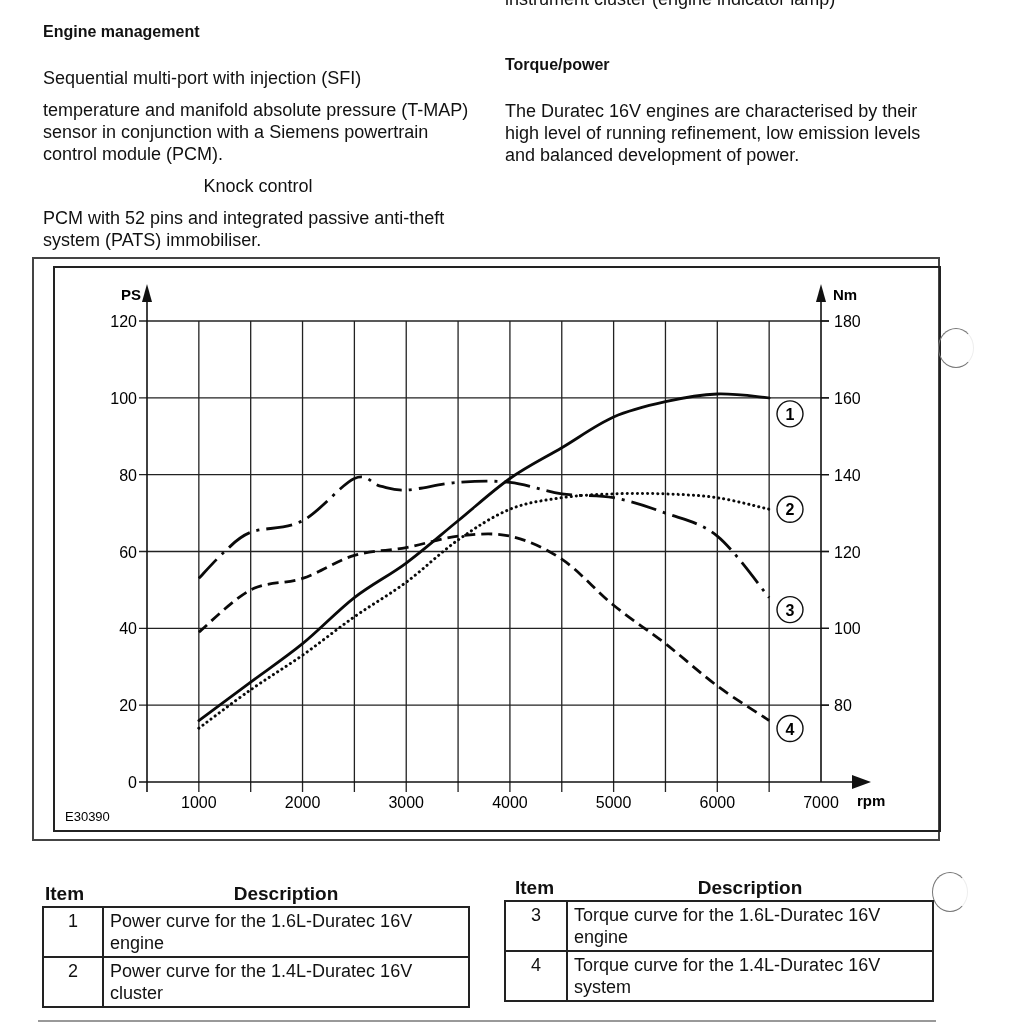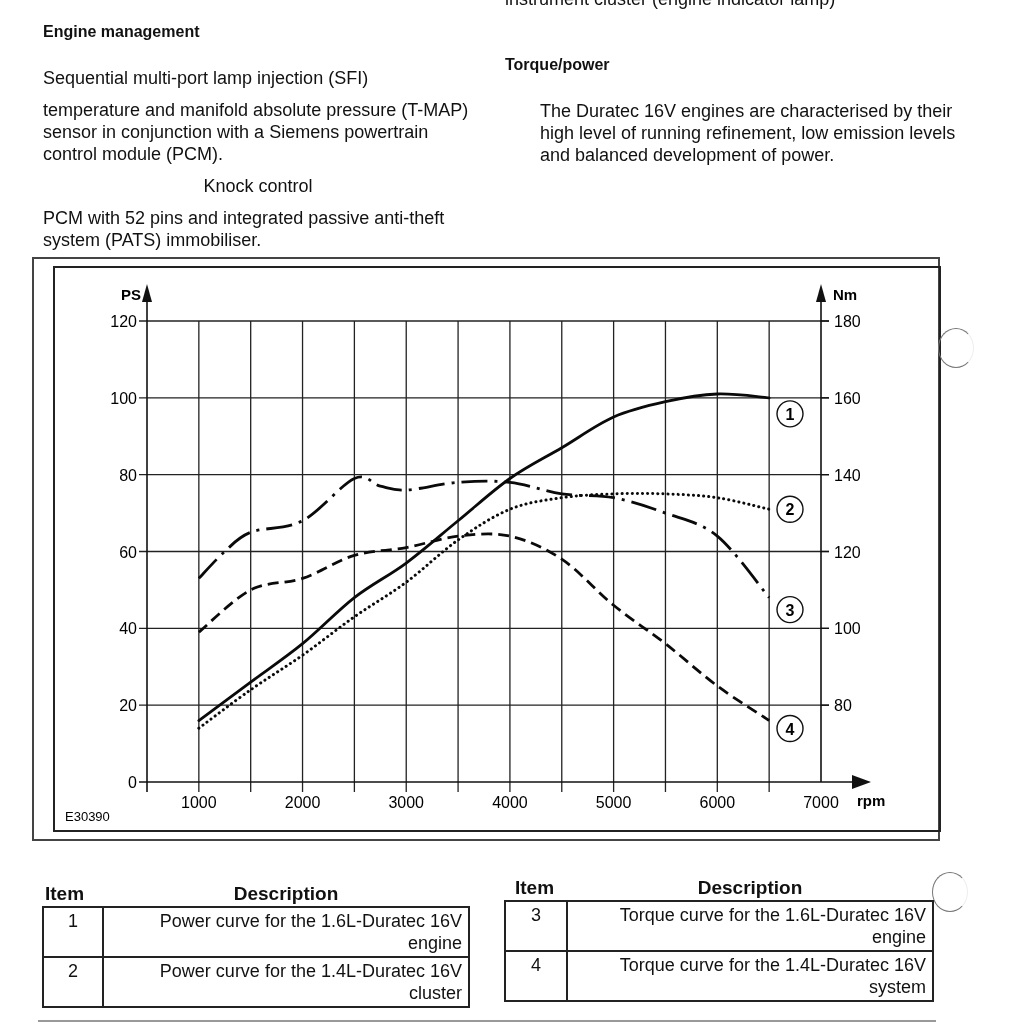--- a/index.html
+++ b/index.html
@@ -7,38 +7,38 @@
          font-family:"Liberation Sans", sans-serif; color:#111; }
   .abs { position:absolute; }
   .h2 { font-weight:bold; font-size:16px; }
   .p { font-size:18px; line-height:22px; }
   .cut { font-size:18px; line-height:22px; top:-12px; left:505px; }
   .figure-outer { left:32px; top:257px; width:908px; height:584px; border:2px solid #444; box-sizing:border-box; }
   .figure-inner { left:53px; top:266px; width:888px; height:566px; border:2px solid #222; box-sizing:border-box; }
   svg text { font-family:"Liberation Sans", sans-serif; }
   table.legend { position:absolute; border-collapse:collapse; font-size:18px;margin-top:27px; }
   table.legend th { font-weight:bold; font-size:19px; padding:0 0 1px 0; }
-  table.legend td { border:2px solid #222; vertical-align:top; line-height:22px;text-align:right; }
+  table.legend td { border:2px solid #222; vertical-align:top; line-height:22px; }
   table.legend td.num { text-align:center; width:56px; padding-top:2px; }
   table.legend td.desc { padding:2px 6px; width:352px; }
   .rule { left:38px; top:1020px; width:898px; height:2px; background:#999; }
   .punch { width:34px; height:38px; border:1.5px solid #777; border-radius:50%; border-right-color:#eee; }
 </style>
 </head>
 <body>
 
 <div class="abs cut">instrument cluster (engine indicator lamp)</div>
 <div class="abs h2" style="left:43px;top:23px;">Engine management</div>
-<div class="abs p" style="left:43px;top:67px;width:430px;">Sequential multi-port lamp injection (SFI)</div>
+<div class="abs p" style="left:43px;top:67px;width:430px;">Sequential multi-port with injection (SFI)</div>
 <div class="abs p" style="left:43px;top:99px;width:430px;">temperature and manifold absolute pressure (T-MAP) sensor in conjunction with a Siemens powertrain control module (PCM).</div>
 <div class="abs p" style="left:43px;top:175px;width:430px;text-align:center;">Knock control</div>
 <div class="abs p" style="left:43px;top:207px;width:440px;">PCM with 52 pins and integrated passive anti-theft system (PATS) immobiliser.</div>
 
 <div class="abs h2" style="left:505px;top:56px;">Torque/power</div>
-<div class="abs p" style="left:505px;top:100px;width:440px;margin-left:35px;">The Duratec 16V engines are characterised by their high level of running refinement, low emission levels and balanced development of power.</div>
+<div class="abs p" style="left:505px;top:100px;width:440px;">The Duratec 16V engines are characterised by their high level of running refinement, low emission levels and balanced development of power.</div>
 
 <div class="abs figure-outer"></div>
 <div class="abs figure-inner"></div>
 
 <div class="abs punch" style="left:938px;top:328px;"></div>
 <div class="abs punch" style="left:932px;top:872px;"></div>
 
 <svg id="chart" class="abs" style="left:0;top:0;" width="1024" height="850">
   <g id="grid">
       <line x1="198.84615384615384" y1="321" x2="198.84615384615384" y2="792" stroke="#222" stroke-width="1.3"></line>

